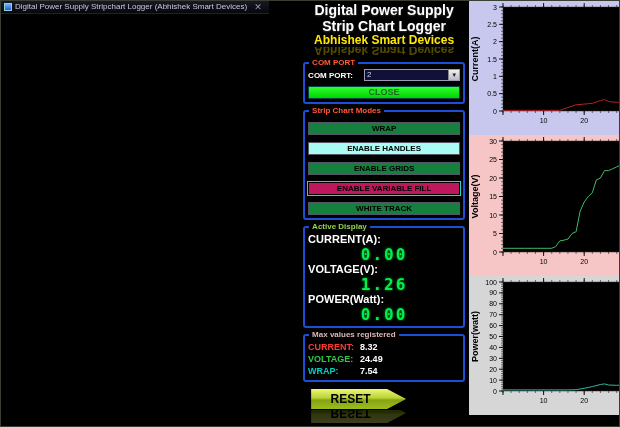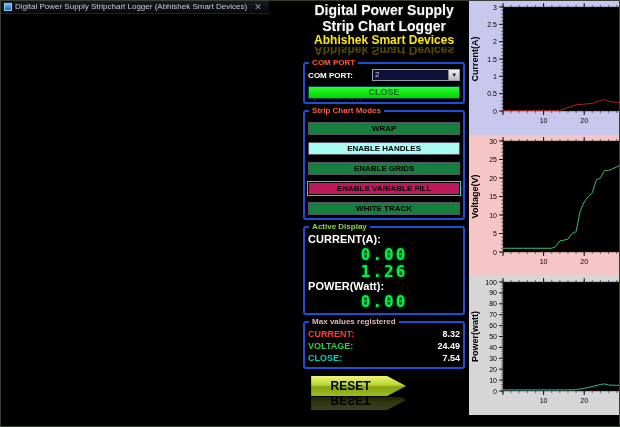--- a/index.html
+++ b/index.html
@@ -24,41 +24,41 @@
   .brand { color:#ffe800; font-weight:bold; font-size:12px; line-height:13px; }
   .brand-reflect { transform:scaleY(-1); opacity:.32; height:9px; overflow:hidden; }
   
   .group { border:2px solid #1d4ed8; border-radius:3px; position:relative; margin-top:6px; padding:5px 3px 3px 3px; }
   .group-label { position:absolute; top:-6px; left:4px; background:#000; padding:0 3px; font-size:8px;
                  font-weight:bold; line-height:10px; white-space:nowrap; }
   .gl-red { color:#ff5a36; }
   .gl-green { color:#8fd44a; }
   .gl-pink { color:#dfb8b8; }
   
-  .cp-row { display:flex; align-items:center; gap:19px; }
+  .cp-row { display:flex; align-items:center; gap:11px; }
   .cp-label { color:#fff; font-weight:bold; font-size:8px; white-space:nowrap; }
   .combo { flex:1; height:12px; background:#101038; border:1px solid #9a9ab0; display:flex; align-items:stretch; }
   .combo-value { flex:1; color:#cfcfe0; font-size:8px; line-height:10px; padding-left:2px; }
   .combo-btn { width:11px; background:linear-gradient(#f2f2f2,#b9b9c4); border-left:1px solid #888;
                color:#222; font-size:6px; line-height:10px; text-align:center; }
   .close-btn { margin-top:3px; width:100%; height:13px; background:linear-gradient(#2dff2d,#00d400);
                border:1px solid #044; color:#1c6b1c; font-weight:bold; font-size:9px; line-height:10px; }
   
   .mode-btn { width:100%; height:13px; margin-bottom:2px; border:1px solid #556; color:#000;
               font-weight:bold; font-size:8px; line-height:9px; }
   .mode-btn:last-child { margin-bottom:0; }
   .m-lav { background:#15803d; }
   .m-cyan { background:#a8fcf4; }
   .m-sel { background:#be185d; border:1px solid #000; box-shadow:0 0 0 1px #10dede; }
   
   .ad-label { color:#fff; font-weight:bold; font-size:11px; line-height:13px; }
   .ad-value { color:#00f04a; font-family:"DejaVu Sans Mono", monospace; font-weight:bold; font-size:16px;
               line-height:17px; letter-spacing:2px; text-align:center; text-shadow:0 0 3px #00962e; }
   
-  .mv-row { display:flex; font-size:9px; font-weight:bold; line-height:12px;justify-content:space-between; }
+  .mv-row { display:flex; font-size:9px; font-weight:bold; line-height:12px; }
   .mv-label { width:52px; }
   .mv-val { color:#fff; }
   .c-red { color:#ff3b30; } .c-green { color:#2ecc40; } .c-cyan { color:#00d0c0; }
   
   .arrow-stack { margin:7px 0 0 8px; }
   .arrow-btn { height:20px; clip-path:polygon(0 0,80% 0,100% 50%,80% 100%,0 100%);
                display:flex; align-items:center; justify-content:center; padding-right:16px;
                color:#000; font-weight:bold; font-size:12px; border:none; }
   .reset-btn { width:95px; background:linear-gradient(#eef878 0%,#b9d334 45%,#86a312 55%,#9cbd1e 100%); }
   .reflect { transform:scaleY(-1); opacity:.25; height:13px; overflow:hidden; margin-top:1px; }
@@ -103,37 +103,38 @@
         <button class="mode-btn m-cyan">ENABLE HANDLES</button>
         <button class="mode-btn m-lav">ENABLE GRIDS</button>
         <button class="mode-btn m-sel">ENABLE VARIABLE FILL</button>
         <button class="mode-btn m-lav">WHITE TRACK</button>
       </div>
 
       <div class="group">
         <span class="group-label gl-green">Active Display</span>
         <div class="ad-label">CURRENT(A):</div>
         <div class="ad-value">0.00</div>
+        <div class="ad-label">VOLTAGE(V):</div>
         <div class="ad-value">1.26</div>
         <div class="ad-label">POWER(Watt):</div>
         <div class="ad-value">0.00</div>
       </div>
 
       <div class="group">
         <span class="group-label gl-pink">Max values registered</span>
         <div class="mv-row">
           <span class="mv-label c-red">CURRENT:</span>
           <span class="mv-val">8.32</span>
         </div>
         <div class="mv-row">
           <span class="mv-label c-green">VOLTAGE:</span>
           <span class="mv-val">24.49</span>
         </div>
         <div class="mv-row">
-          <span class="mv-label c-cyan">CLOSE:</span>
+          <span class="mv-label c-cyan">WRAP:</span>
           <span class="mv-val">7.54</span>
         </div>
       </div>
 
       <div class="arrow-stack">
         <button class="arrow-btn reset-btn">RESET</button>
         <div class="reflect">
             <div class="arrow-btn reset-btn">RESET</div>
           </div>
       </div>

